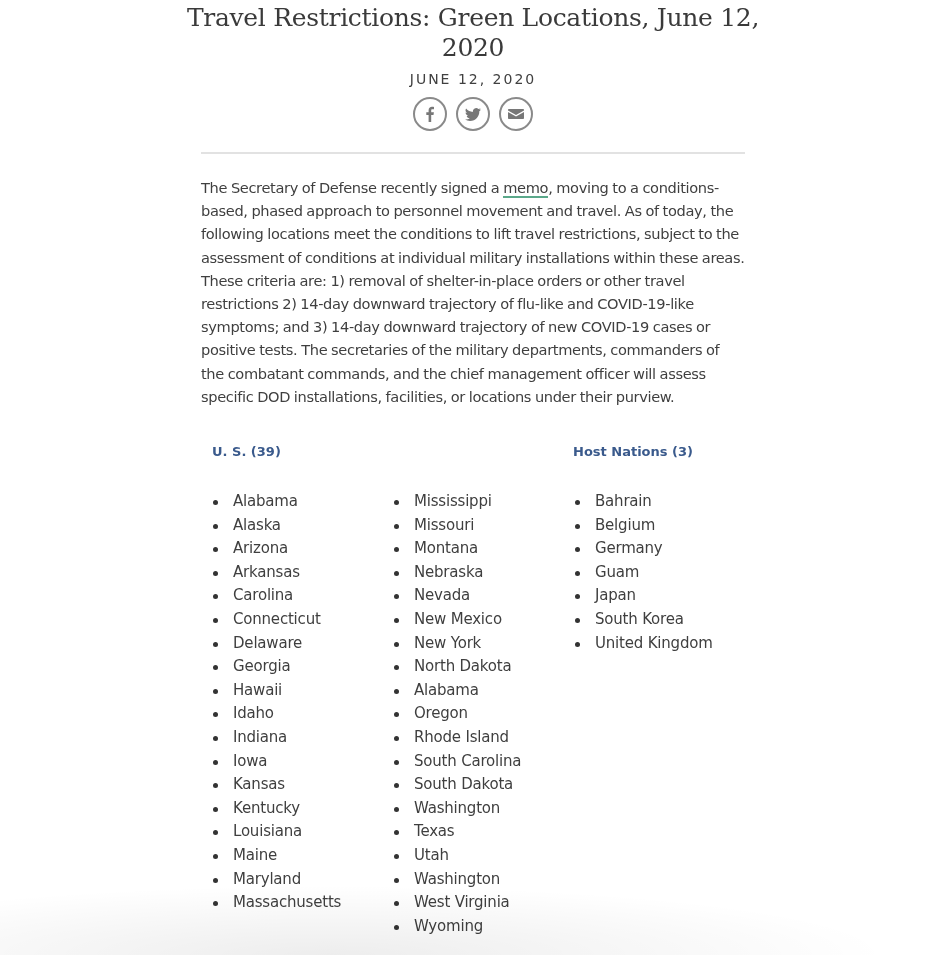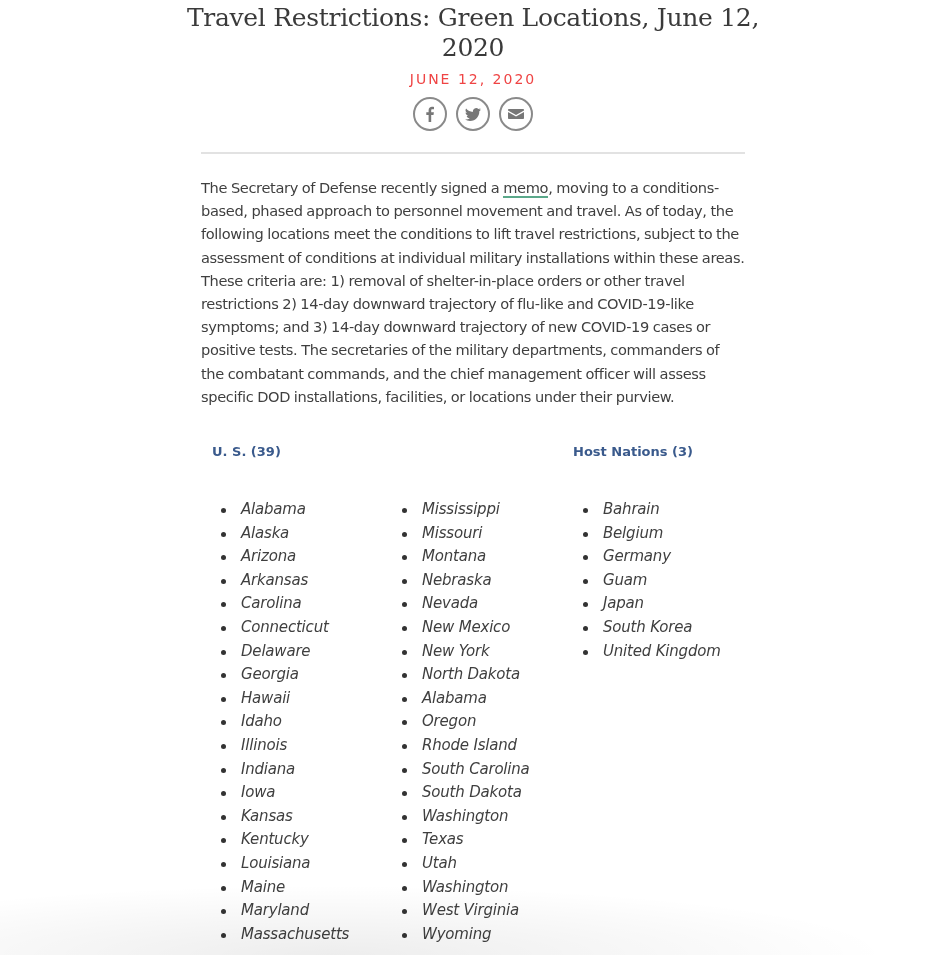--- a/index.html
+++ b/index.html
@@ -7,21 +7,21 @@
       width: 944px; height: 955px; overflow: hidden; position: relative;
       font-family: "DejaVu Sans", sans-serif; color: #3f3f3f;
     }
     .article { position: absolute; left: 201px; top: 0; width: 544px; }
     .title {
       font-family: "DejaVu Serif", serif; font-size: 25px; font-weight: normal;
       text-align: center; color: #3a3a3a; line-height: 30px;
       margin: 3px -20px 0 -20px; letter-spacing: -0.3px;
     }
     .date {
-      text-align: center; font-size: 14px; letter-spacing: 2px; color: #ef4444;
+      text-align: center; font-size: 14px; letter-spacing: 2px; color: #404040;
       margin-top: 6px; line-height: 20px;
     }
     .share { display: flex; justify-content: center; gap: 9px; margin-top: 8px; }
     .share-btn {
       width: 30px; height: 30px; border: 2px solid #8a8a8a; border-radius: 50%;
       display: flex; align-items: center; justify-content: center; cursor: pointer;
     }
     .share-btn svg { width: 16px; height: 16px; fill: #777; }
     .rule { border: 0; border-top: 2px solid #e2e2e2; margin: 21px 0 0 0; }
     .body-text {
@@ -29,22 +29,22 @@
       letter-spacing: -0.35px; word-spacing: -0.5px;
     }
     .body-text a {
       color: #3f3f3f; text-decoration: none; border-bottom: 2px solid #5aa88a;
     }
     .lists { position: absolute; top: 440px; left: 0; width: 544px; height: 520px; }
     .list-heading {
       position: absolute; font-size: 13px; font-weight: bold; color: #3a5a8c;
     }
     ul.loc {
-      position: absolute; list-style: none; margin: 16px; padding: 0;
-      font-size: 15px; line-height: 23.6px; color: #3f3f3f; letter-spacing: -0.2px; font-style: italic;
+      position: absolute; list-style: none; margin: 8px; padding: 0;
+      font-size: 15px; line-height: 23.6px; color: #3f3f3f; letter-spacing: -0.2px;
     }
     ul.loc li { position: relative; padding-left: 24px; white-space: nowrap; }
     ul.loc li::before {
       content: ""; position: absolute; left: 4px; top: 10px;
       width: 5px; height: 5px; border-radius: 50%; background: #333;
     }
     .fade {
       position: absolute; left: 0; bottom: 0; width: 944px; height: 70px;
       background: radial-gradient(ellipse 560px 70px at 330px 100%, rgba(0,0,0,0.07), rgba(0,0,0,0) 100%);
       pointer-events: none;
@@ -86,21 +86,20 @@
         <li>Alabama</li>
         <li>Alaska</li>
         <li>Arizona</li>
         <li>Arkansas</li>
         <li>Carolina</li>
         <li>Connecticut</li>
         <li>Delaware</li>
         <li>Georgia</li>
         <li>Hawaii</li>
         <li>Idaho</li>
-        <li>Illinois</li>
         <li>Indiana</li>
         <li>Iowa</li>
         <li>Kansas</li>
         <li>Kentucky</li>
         <li>Louisiana</li>
         <li>Maine</li>
         <li>Maryland</li>
         <li>Massachusetts</li>
       </ul>
     <ul class="loc" id="us-col2" style="left:181px; top:42px;">

